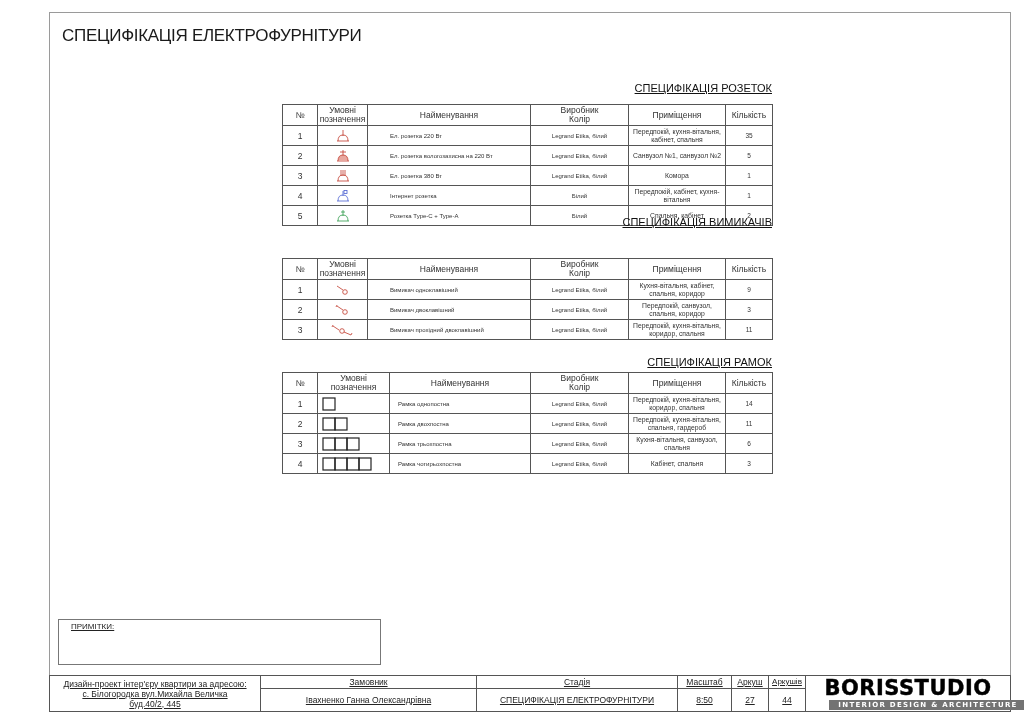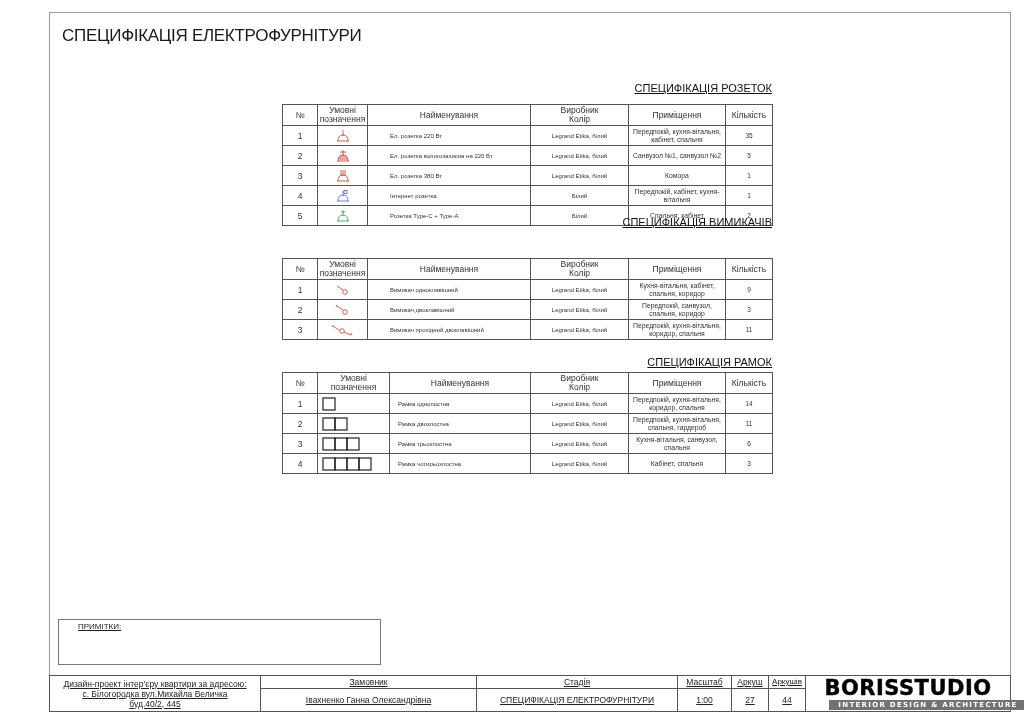--- a/index.html
+++ b/index.html
@@ -16,21 +16,21 @@
   table.spec th, table.spec td { border:1px solid #555; padding:0; text-align:center;
                vertical-align:middle; overflow:hidden; }
   table.spec th { font-weight:normal; font-size:8.5px; line-height:9px; color:#333; height:20px; }
   table.spec td { height:19px; font-size:6px; line-height:8px; color:#333; }
   table.spec td.num { font-size:8.5px; }
   table.spec td.name { text-align:left; padding-left:22px; }
   table.spec td.room { font-size:6.8px; line-height:8px; }
   table.spec td.qty { font-size:6.5px; }
   .ico { display:inline-block; vertical-align:middle; }
   .notes { position:absolute; left:58px; top:619px; width:323px; height:46px;
-           border:1px solid #777; box-sizing:border-box; padding:2px 19px;
+           border:1px solid #777; box-sizing:border-box; padding:2px 12px;
            font-size:8px; line-height:10.5px; color:#222; }
   .notes .nh { text-decoration:underline; }
   .notes .just { text-align:justify; text-align-last:left; }
   .tb { position:absolute; left:49px; top:675px; width:756px; height:37px;
         border-collapse:collapse; table-layout:fixed;text-decoration:underline; }
   .tb td { border:1px solid #555; font-size:8.5px; color:#222; text-align:center;
            vertical-align:middle; padding:0; line-height:10px; }
   .logo { position:absolute; left:805px; top:675px; width:206px; height:37px;
           border:1px solid #555; box-sizing:border-box; background:#fff; }
   .logo .big { position:absolute; left:2px; top:0px; width:200px; text-align:center;
@@ -335,21 +335,21 @@
     </td>
     <td>Замовник</td>
     <td>Стадія</td>
     <td>Масштаб</td>
     <td>Аркуш</td>
     <td style="font-size:8px;margin-top:39px;">Аркушів</td>
   </tr>
   <tr>
     <td>Івахненко Ганна Олександрівна</td>
     <td>СПЕЦИФІКАЦІЯ ЕЛЕКТРОФУРНІТУРИ</td>
-    <td>1:00</td>
+    <td>8:50</td>
     <td>27</td>
     <td>44</td>
   </tr>
 </tbody>
   </table>
 
 <div class="logo">
   <div class="big">BORISSTUDIO</div>
   <div class="bar">INTERIOR DESIGN &amp; ARCHITECTURE</div>
 </div>

